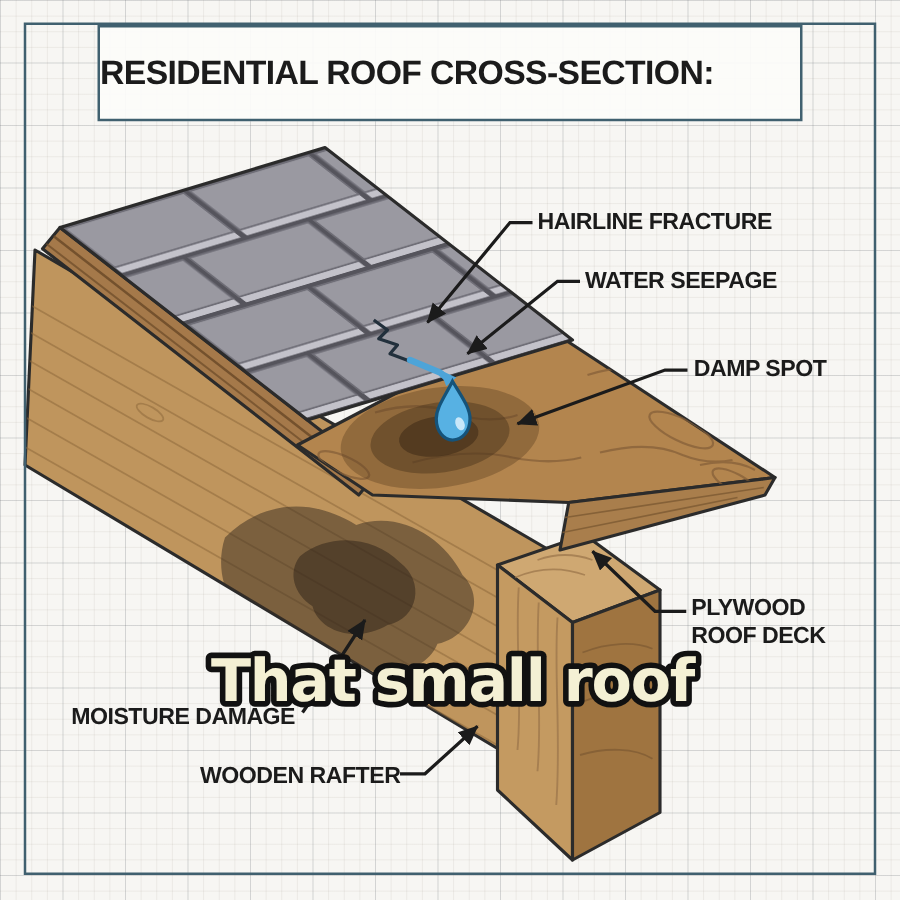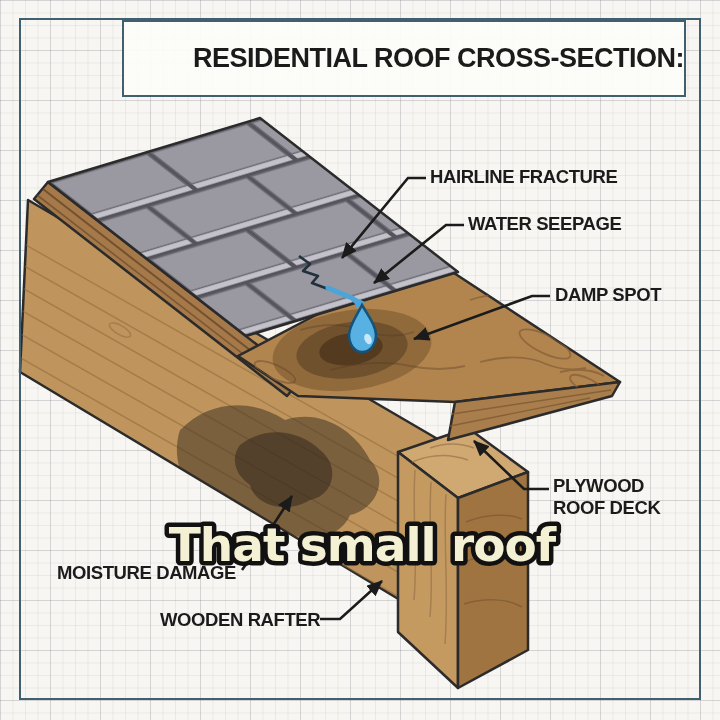--- a/index.html
+++ b/index.html
@@ -14,21 +14,21 @@
     background-size:50px 50px,50px 50px,12.5px 12.5px,12.5px 12.5px;
     font-family:"Liberation Sans",sans-serif;
   }
   .frame{
     position:absolute;left:19px;top:18px;width:682px;height:682px;
     border:2.5px solid var(--frame,#40606f);box-sizing:border-box;pointer-events:none;
   }
   .title-box{
     position:absolute;left:78px;top:20px;width:564px;height:77px;box-sizing:border-box;
     border:2px solid var(--frame,#40606f);background:rgba(252,252,250,.92);
-    display:flex;flex-direction:column;align-items:flex-end;justify-content:center;margin-left:44px;
+    display:flex;flex-direction:column;align-items:flex-start;justify-content:center;
   }
   .title-line{
     font-weight:bold;font-size:27px;line-height:31px;letter-spacing:-.5px;
     color:var(--label,#1b1b1b);white-space:nowrap;
   }
   svg.scene{position:absolute;left:0;top:0;}
   .lbl{font-family:"Liberation Sans",sans-serif;font-weight:bold;font-size:18.5px;
        letter-spacing:-.4px;fill:var(--label,#1b1b1b);}
   .leader{stroke:var(--label,#1b1b1b);stroke-width:2.6;fill:none;}
   .outline{stroke:#2b2b2b;stroke-width:2.5;stroke-linejoin:round;}

